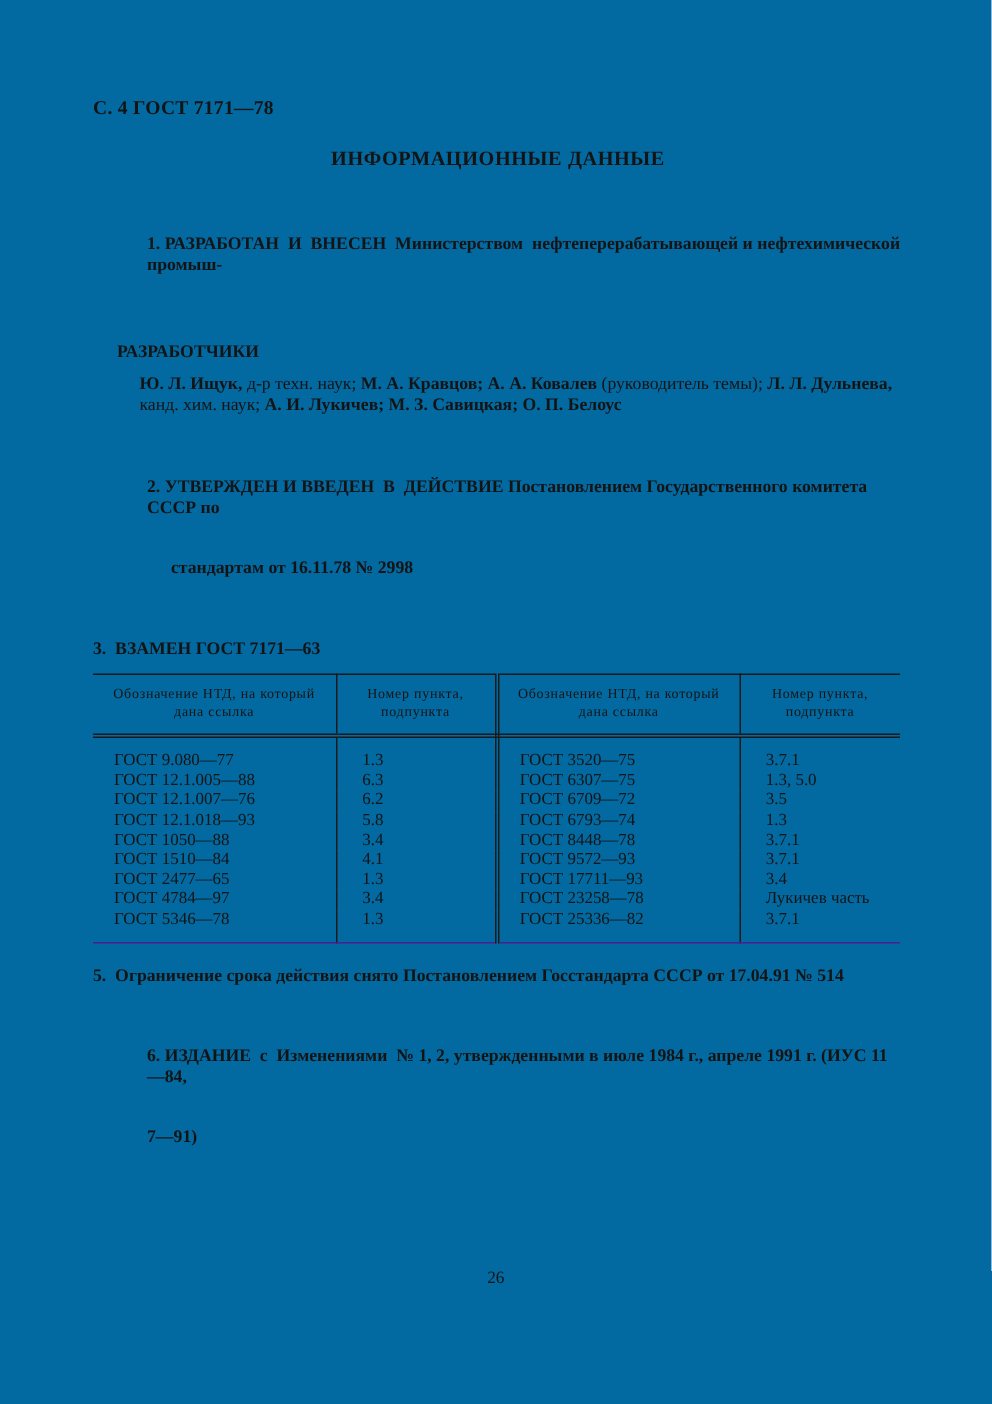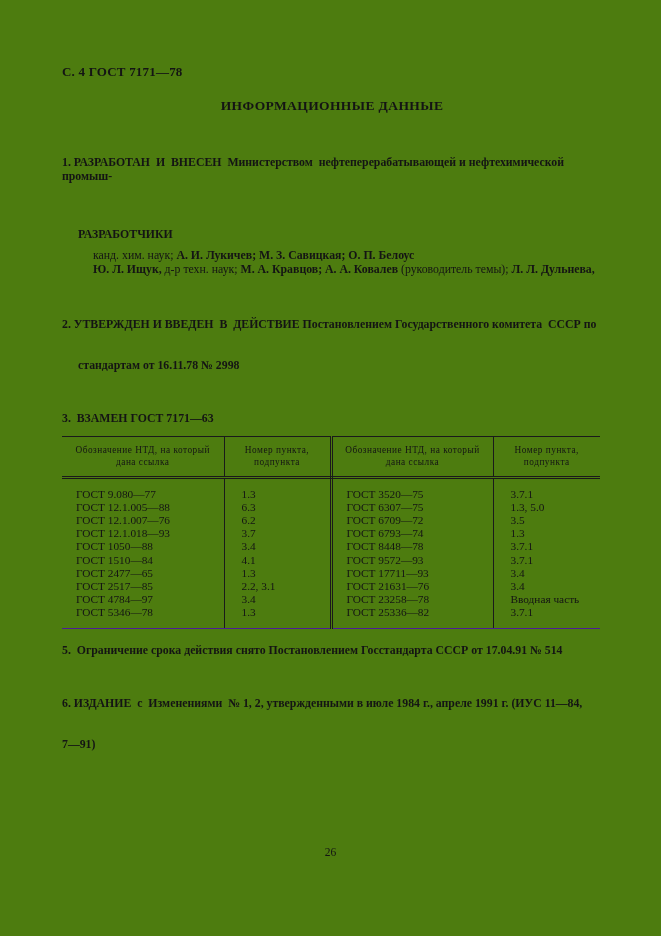--- a/index.html
+++ b/index.html
@@ -1,21 +1,21 @@
 <!DOCTYPE html>
 <html><head>
 <meta charset="utf-8">
 <style>
   * { margin: 0; padding: 0; box-sizing: border-box; }
   html, body { background: #ffffff; }
   .page {
     position: relative;
     width: 661px;
     height: 936px;
-    background: #4d7c0f;
+    background: #0369a1;
     color: #141414;
     font-family: "Liberation Serif", "DejaVu Serif", serif;
     overflow: hidden;
   }
   .content {
     position: absolute;
     left: 62px;
     top: 64px;
     width: 540px;
   }
@@ -31,21 +31,21 @@
     font-weight: bold;
     letter-spacing: 0.4px;
   }
   .para {
     margin-top: 15px;
     font-size: 11.8px;
     font-weight: bold;
     line-height: 13.5px;
     white-space: pre-wrap;
   }
-  .para .line { white-space: pre-wrap; }
+  .para .line { white-space: pre-wrap; margin-left: 36px; }
   .para .line.cont { padding-left: 16px; }
   .subhead {
     margin-top: 17px;
     margin-left: 16px;
     font-size: 11.8px;
     font-weight: bold;
   }
   .devs {
     margin-top: 7px;
     margin-left: 31px;
@@ -104,22 +104,22 @@
 
     <div class="doc-title">ИНФОРМАЦИОННЫЕ ДАННЫЕ</div>
 
     <div class="para">
       <div class="line">1. РАЗРАБОТАН  И  ВНЕСЕН  Министерством  нефтеперерабатывающей и нефтехимической промыш-</div>
     </div>
 
     <div class="subhead">РАЗРАБОТЧИКИ</div>
 
     <div class="devs">
+        <div class="dev-line"><span class="bold">Ю. Л. Ищук,</span><span> д-р техн. наук; </span><span class="bold">М. А. Кравцов; А. А. Ковалев</span><span> (руководитель темы); </span><span class="bold">Л. Л. Дульнева,</span></div>
         <div class="dev-line"><span>канд. хим. наук; </span><span class="bold">А. И. Лукичев; М. З. Савицкая; О. П. Белоус</span></div>
-        <div class="dev-line"><span class="bold">Ю. Л. Ищук,</span><span> д-р техн. наук; </span><span class="bold">М. А. Кравцов; А. А. Ковалев</span><span> (руководитель темы); </span><span class="bold">Л. Л. Дульнева,</span></div>
       </div>
 
     <div class="para">
       <div class="line">2. УТВЕРЖДЕН И ВВЕДЕН  В  ДЕЙСТВИЕ Постановлением Государственного комитета  СССР по</div>
       <div class="line cont">стандартам от 16.11.78 № 2998</div>
     </div>
 
     <div class="para" style="margin-top: 13px;">3.  ВЗАМЕН ГОСТ 7171—63</div>
 
 
@@ -152,21 +152,21 @@
             <td class="num">1.3, 5.0</td>
           </tr>
           <tr>
             <td class="doc v-single">ГОСТ 12.1.007—76</td>
             <td class="num v-double">6.2</td>
             <td class="doc v-single">ГОСТ 6709—72</td>
             <td class="num">3.5</td>
           </tr>
           <tr>
             <td class="doc v-single">ГОСТ 12.1.018—93</td>
-            <td class="num v-double">3.7</td>
+            <td class="num v-double">5.8</td>
             <td class="doc v-single">ГОСТ 6793—74</td>
             <td class="num">1.3</td>
           </tr>
           <tr>
             <td class="doc v-single">ГОСТ 1050—88</td>
             <td class="num v-double">3.4</td>
             <td class="doc v-single">ГОСТ 8448—78</td>
             <td class="num">3.7.1</td>
           </tr>
           <tr>
@@ -175,30 +175,24 @@
             <td class="doc v-single">ГОСТ 9572—93</td>
             <td class="num">3.7.1</td>
           </tr>
           <tr>
             <td class="doc v-single">ГОСТ 2477—65</td>
             <td class="num v-double">1.3</td>
             <td class="doc v-single">ГОСТ 17711—93</td>
             <td class="num">3.4</td>
           </tr>
           <tr>
-            <td class="doc v-single">ГОСТ 2517—85</td>
-            <td class="num v-double">2.2, 3.1</td>
-            <td class="doc v-single">ГОСТ 21631—76</td>
-            <td class="num">3.4</td>
-          </tr>
-          <tr>
             <td class="doc v-single">ГОСТ 4784—97</td>
             <td class="num v-double">3.4</td>
             <td class="doc v-single">ГОСТ 23258—78</td>
-            <td class="num">Вводная часть</td>
+            <td class="num">Лукичев часть</td>
           </tr>
           <tr>
             <td class="doc v-single">ГОСТ 5346—78</td>
             <td class="num v-double">1.3</td>
             <td class="doc v-single">ГОСТ 25336—82</td>
             <td class="num">3.7.1</td>
           </tr>
         </tbody>
     </table>
 

